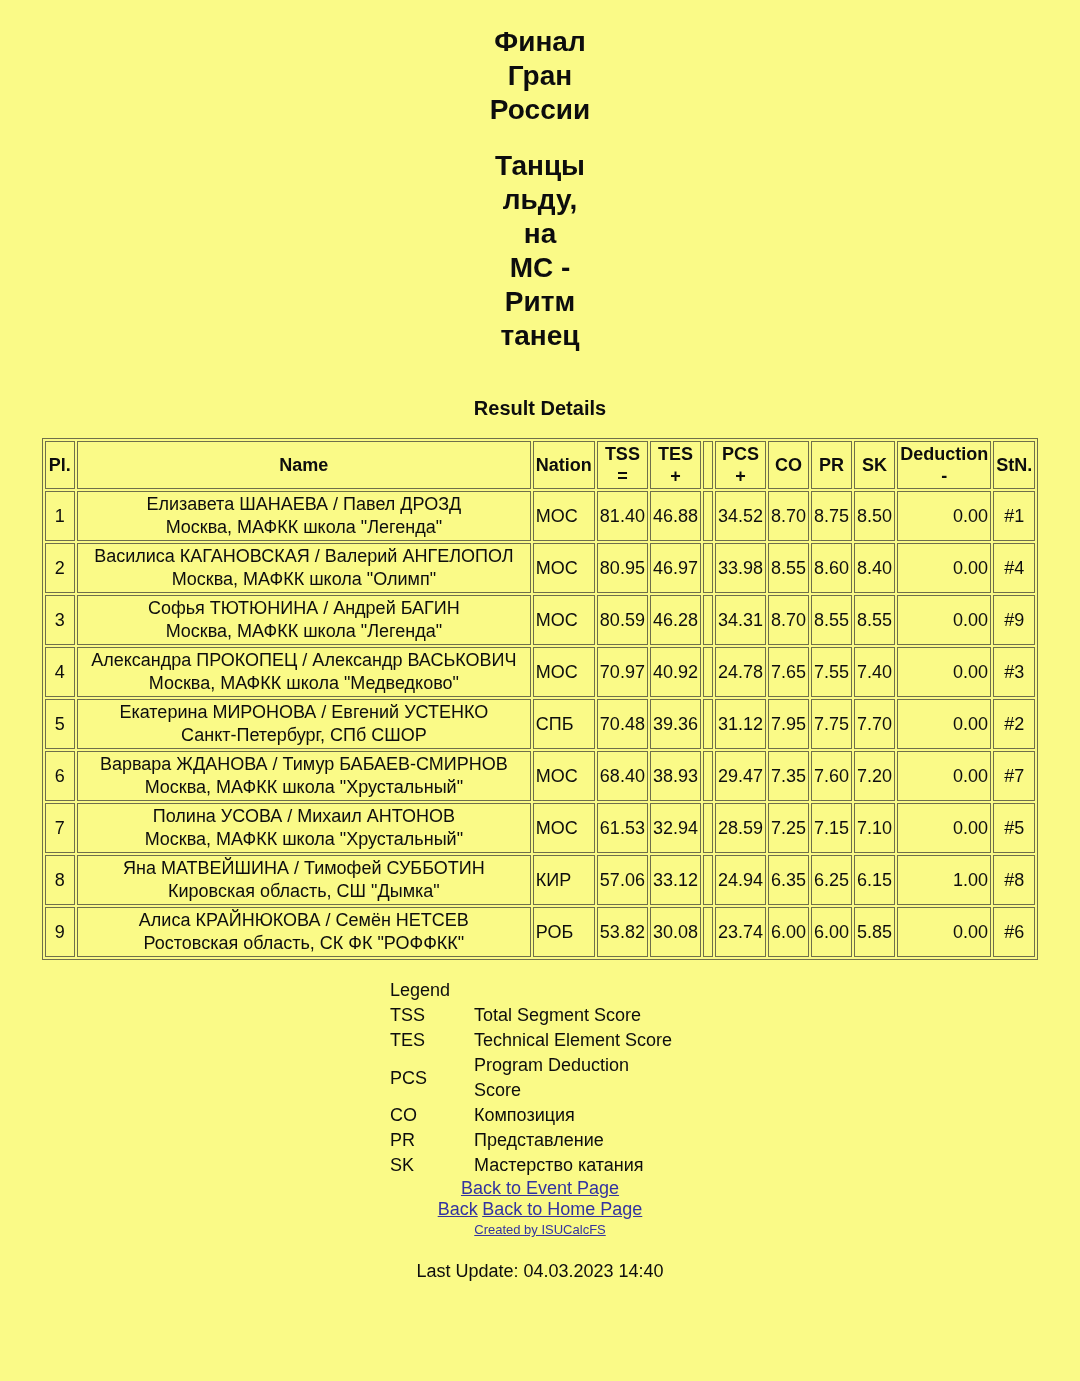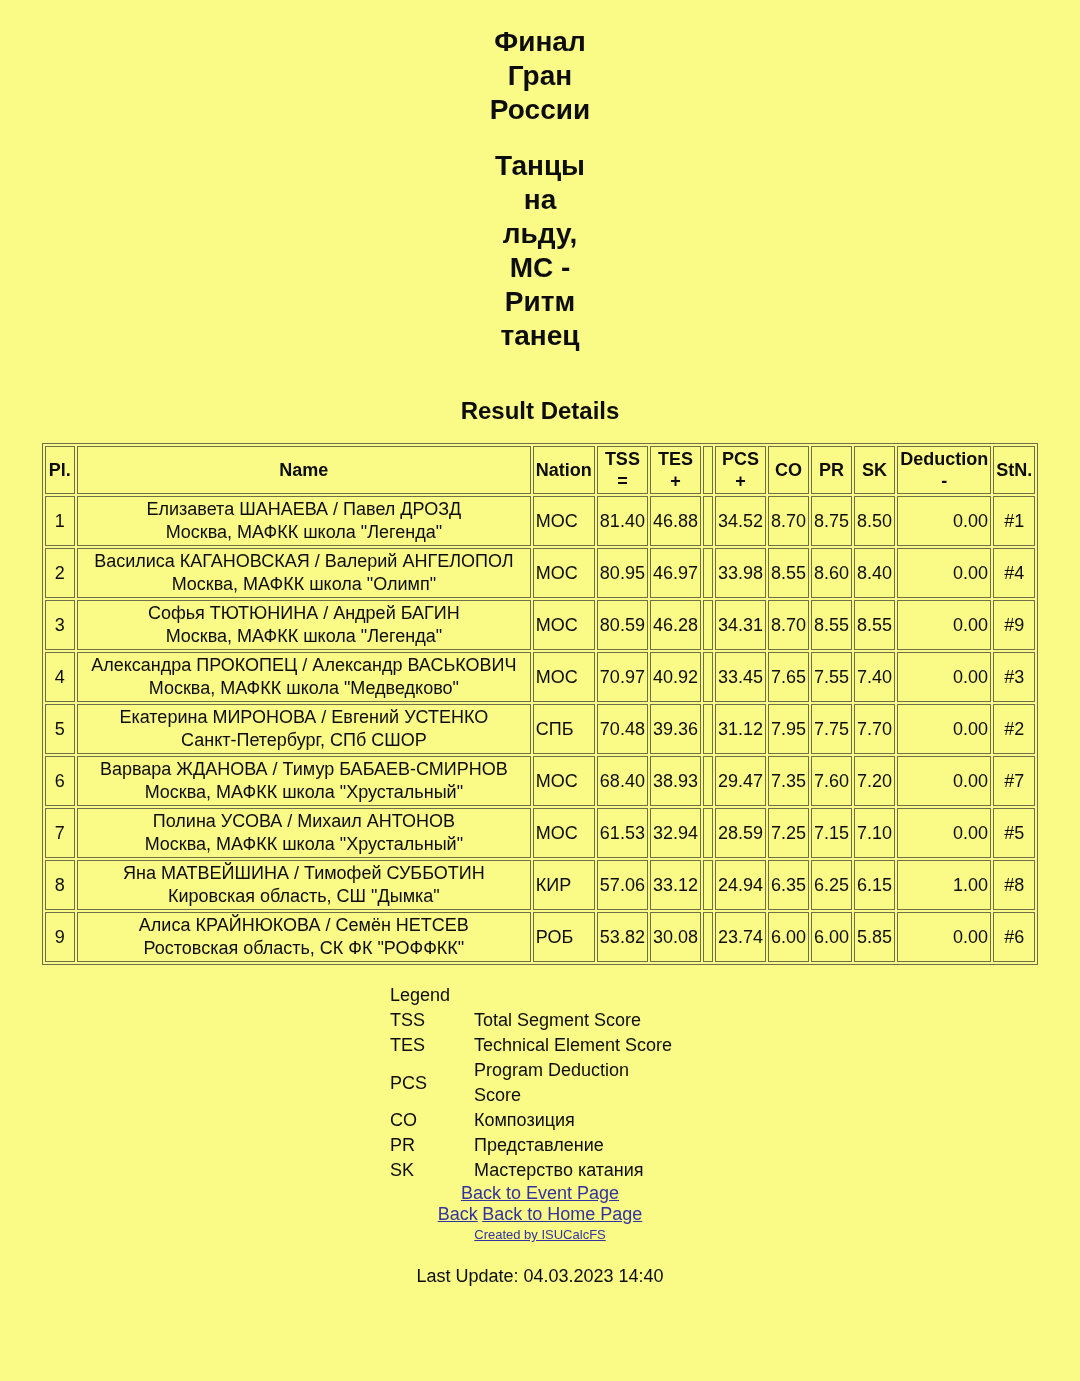--- a/index.html
+++ b/index.html
@@ -26,21 +26,21 @@
     font-weight:bold;
     font-size:28px;
     line-height:34px;
   }
   .title-gap{height:22px;}
   
   .results-heading{
     margin:44px 0 18px 0;
     text-align:center;
     font-weight:bold;
-    font-size:24px;
+    font-size:20px;
   }
   
   table.results{
     table-layout:fixed;
     border-collapse:separate;
     border-spacing:2px;
     border:1px solid var(--border);
     margin:0 auto;
     font-size:18px;
   }
@@ -107,22 +107,22 @@
 
 <div class="title-block">
   <div id="title-lines">
       <div>Финал</div>
       <div>Гран</div>
       <div>России</div>
     </div>
   <div class="title-gap"></div>
   <div id="subtitle-lines">
       <div>Танцы</div>
+      <div>льду,</div>
       <div>на</div>
-      <div>льду,</div>
       <div>МС -</div>
       <div>Ритм</div>
       <div>танец</div>
     </div>
 </div>
 
 <div class="results-heading">Result Details</div>
 
 <table class="results">
   <colgroup>
@@ -222,21 +222,21 @@
       <tr>
         <td class="cell-pl">4</td>
         <td class="cell-name">
           <div class="name-line">Александра ПРОКОПЕЦ / Александр ВАСЬКОВИЧ</div>
           <div class="club-line">Москва, МАФКК школа "Медведково"</div>
         </td>
         <td class="cell-nation">МОС</td>
         <td class="cell-score">70.97</td>
         <td class="cell-score">40.92</td>
         <td class="cell-spacer"></td>
-        <td class="cell-score">33.45</td>
+        <td class="cell-score">24.78</td>
         <td class="cell-score">7.65</td>
         <td class="cell-score">7.55</td>
         <td class="cell-score">7.40</td>
         <td class="cell-deduction">0.00</td>
         <td class="cell-stn">#3</td>
       </tr>
       <tr>
         <td class="cell-pl">5</td>
         <td class="cell-name">
           <div class="name-line">Екатерина МИРОНОВА / Евгений УСТЕНКО</div>

